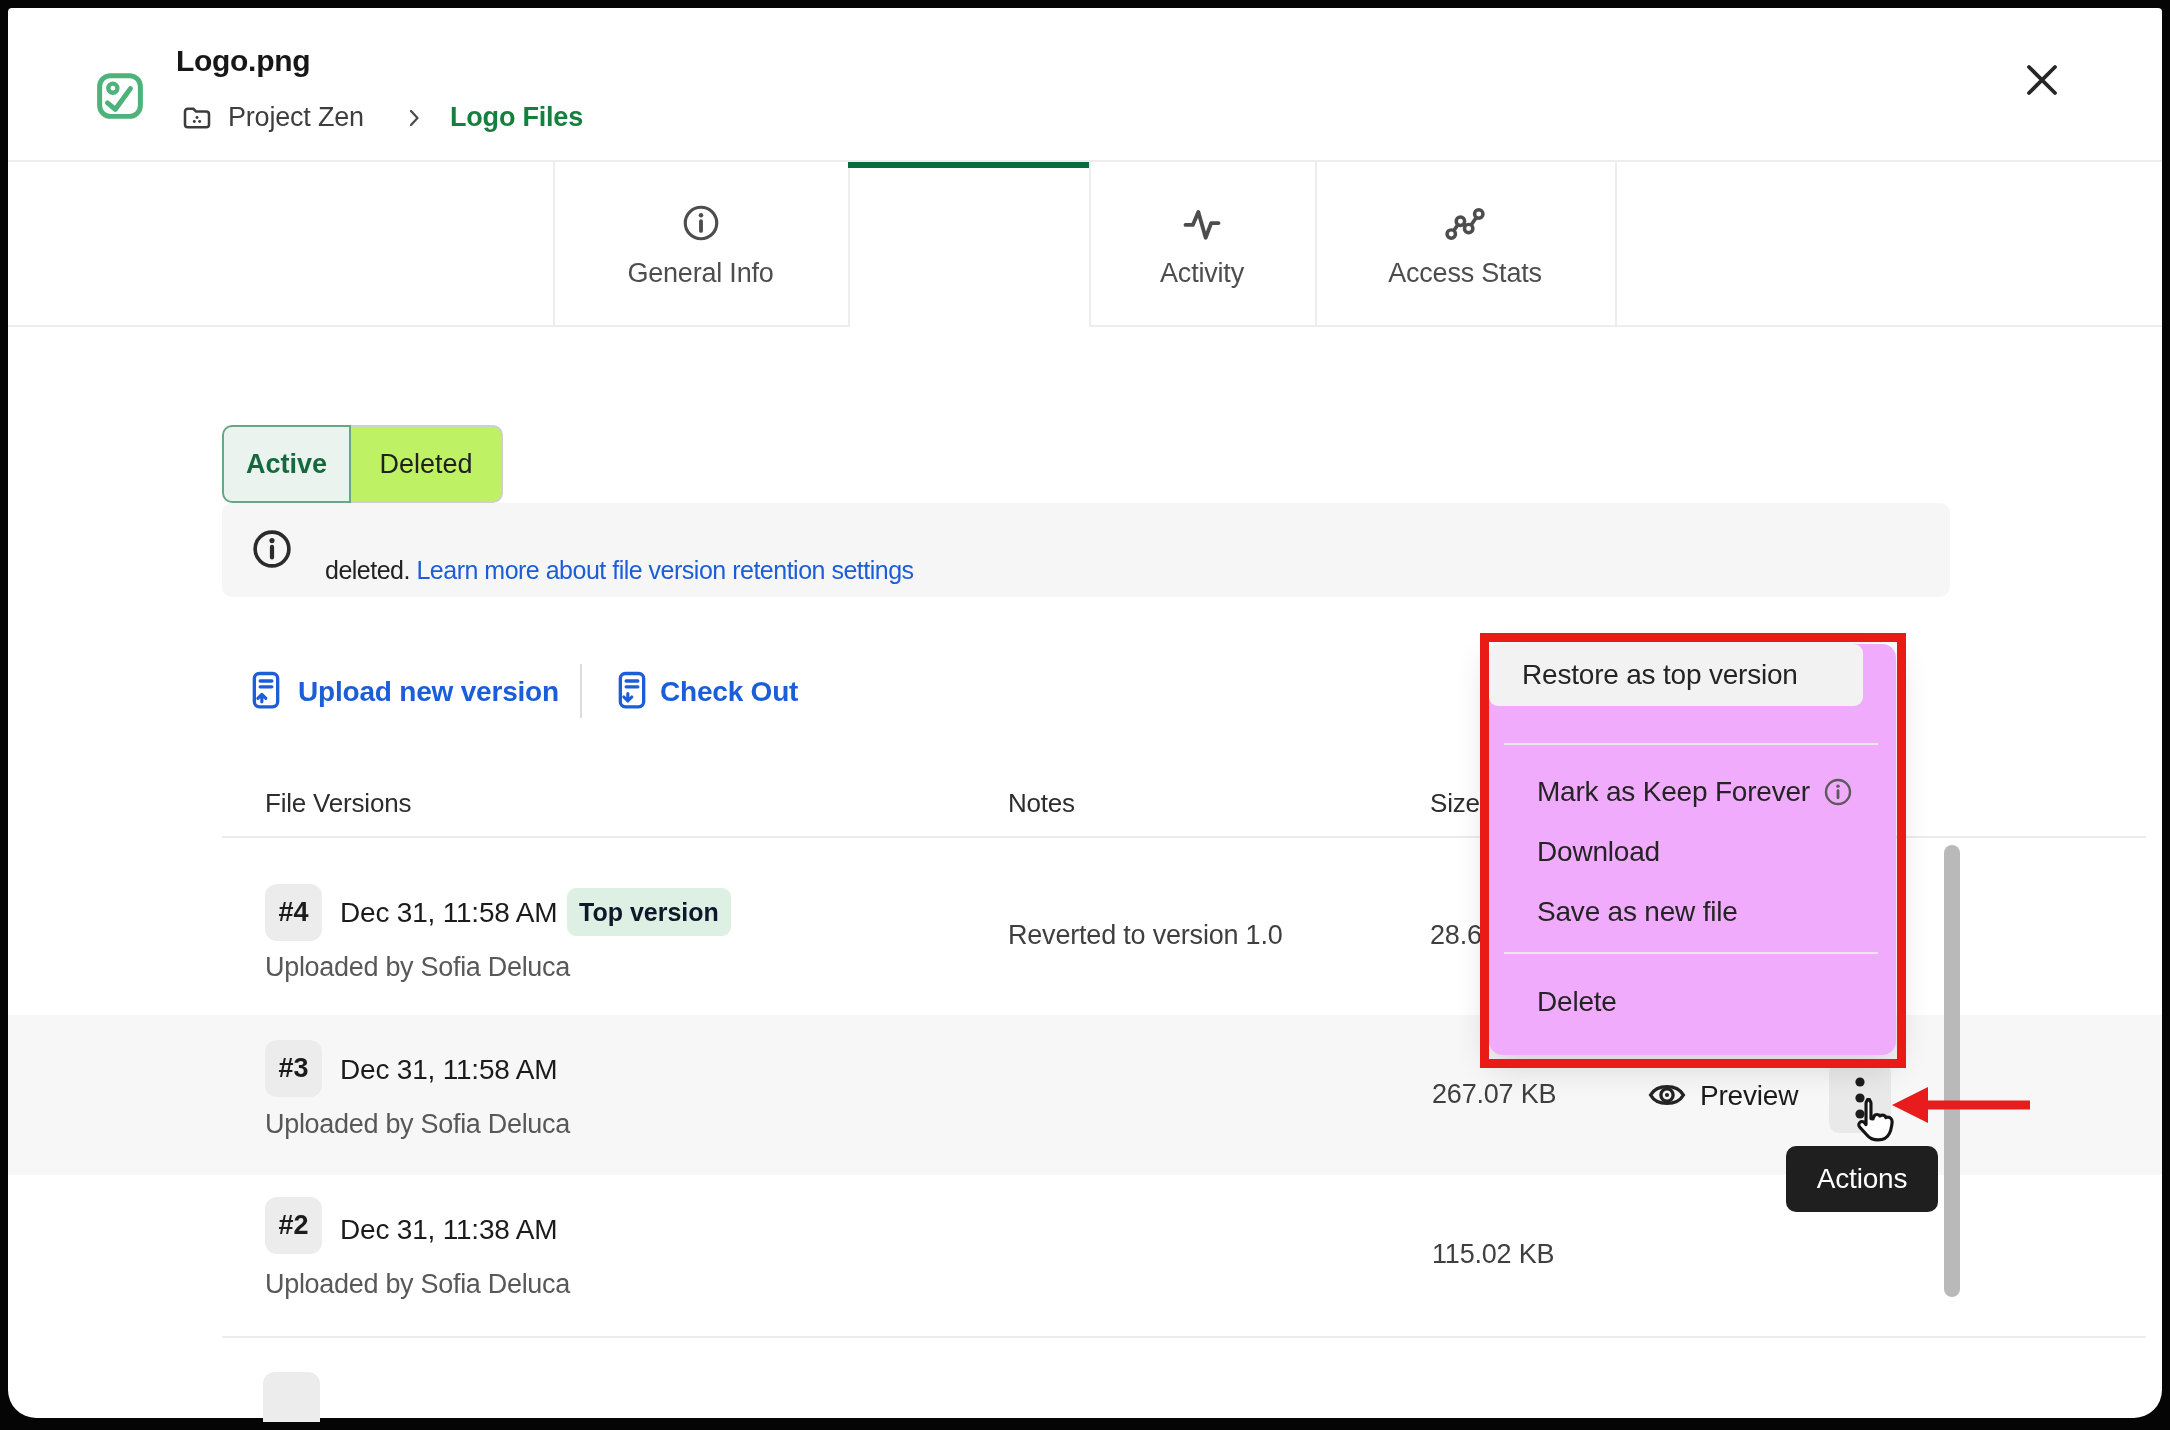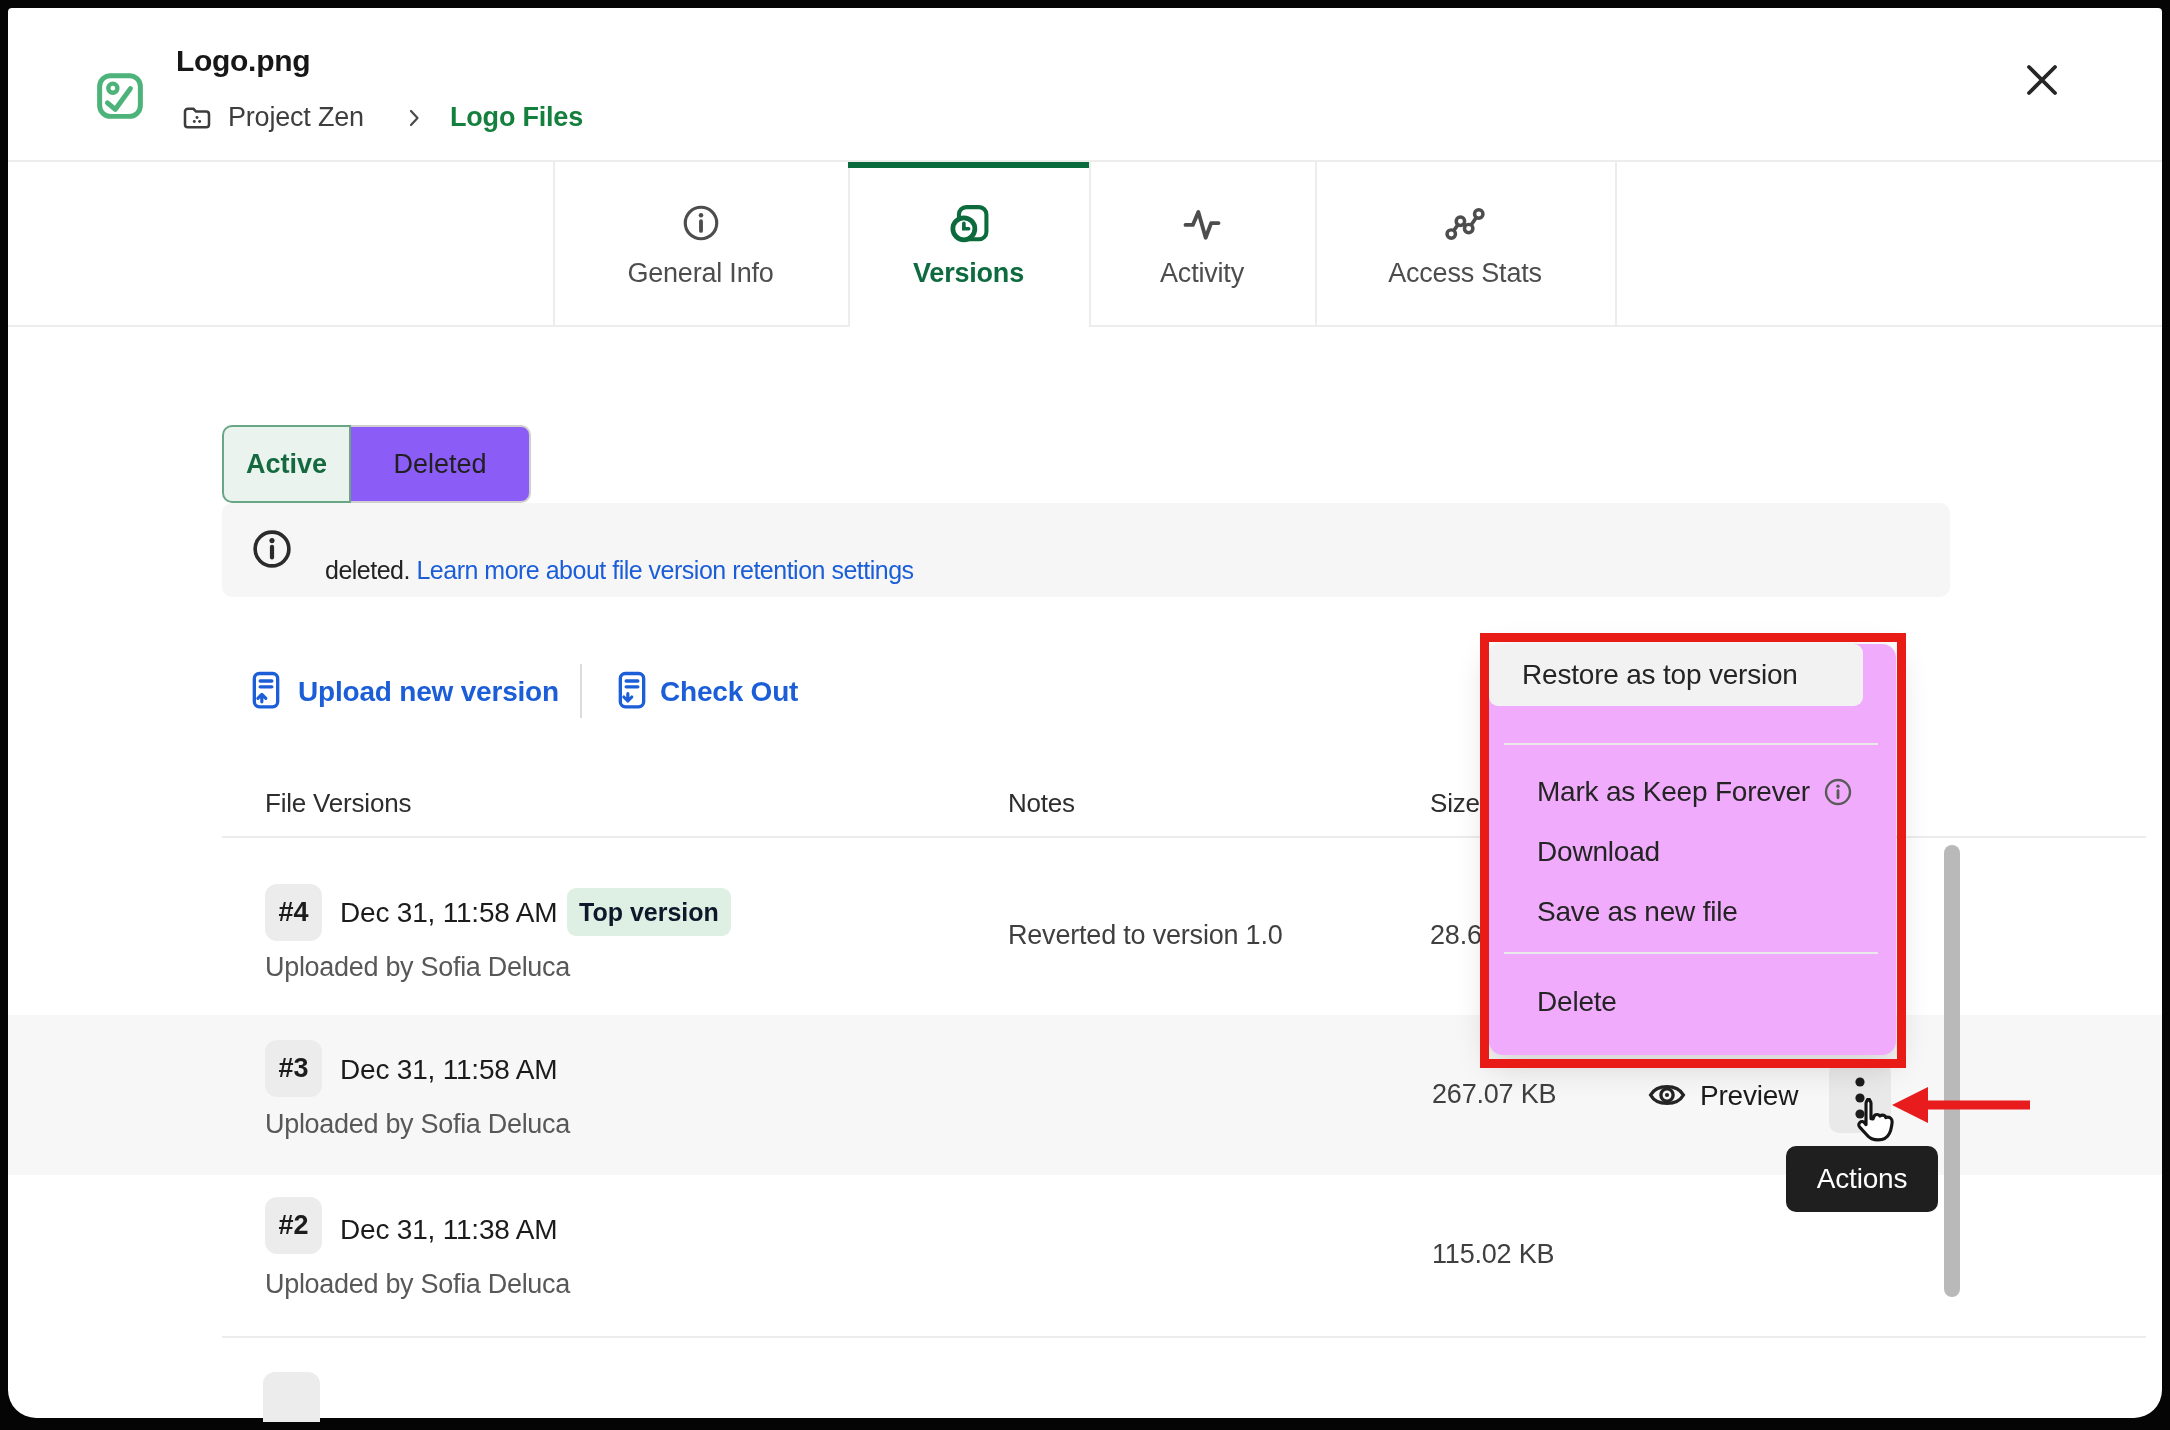--- a/index.html
+++ b/index.html
@@ -25,21 +25,21 @@
   .tab .tlabel{position:absolute;left:0;right:0;top:96px;font-size:27px;color:#4d4d4d;letter-spacing:-.2px;}
   .tab-v .tlabel{color:#0d6b3f;font-weight:600;}
   .tab-ind{left:848px;top:162px;width:241px;height:6px;background:#0a6c3c;}
   .vdiv{top:162px;width:2px;height:165px;background:#ededed;}
   .tab-bot1{left:8px;top:325px;width:840px;height:2px;background:#ededed;}
   .tab-bot2{left:1089px;top:325px;width:1073px;height:2px;background:#ededed;}
 
   
   .tg{top:401px;height:78px;box-sizing:border-box;font-size:27px;line-height:74px;text-align:center;cursor:pointer;margin-top:24px;}
   .tg-active{left:222px;width:129px;background:#eaf3ed;border:2px solid #69a685;border-radius:10px 0 0 10px;color:#15693f;font-weight:600;z-index:2;}
-  .tg-deleted{left:349px;width:182px;background:#8b5cf6;border:2px solid #cfcfcf;border-radius:0 10px 10px 0;color:#202020;z-index:1;}
+  .tg-deleted{left:349px;width:154px;background:#bef264;border:2px solid #cfcfcf;border-radius:0 10px 10px 0;color:#202020;z-index:1;}
 
   
   .banner{left:222px;top:503px;width:1728px;height:94px;background:#f6f6f7;border-radius:10px;}
   .bline{position:absolute;left:103px;white-space:nowrap;font-size:25px;letter-spacing:-.5px;color:#232323;}
   .bl1{top:15px;} .bl2{top:53px;}
   .blink{color:#1b5ed7;cursor:pointer;}
   .tip{left:222px;top:606px;font-size:26px;letter-spacing:-.3px;color:#1f1f1f;white-space:nowrap;}
   .linklbl{font-size:28px;color:#1b5ed7;font-weight:600;letter-spacing:-.2px;cursor:pointer;}
   .lbl-upload{left:298px;top:676px;}
   .lbl-checkout{left:660px;top:676px;}
@@ -127,28 +127,20 @@
 
   <div class="abs tab tab-gi">
     <svg class="ticon" width="42" height="42" viewBox="0 0 24 24">
       <circle cx="12" cy="12" r="9" fill="none" stroke="#4d4d4d" stroke-width="1.8"></circle>
       <line x1="12" y1="11" x2="12" y2="16.5" stroke="#4d4d4d" stroke-width="2.2" stroke-linecap="round"></line>
       <circle cx="12" cy="7.6" r="1.3" fill="#4d4d4d"></circle>
     </svg>
     <div class="tlabel">General Info</div>
   </div>
 
-  <div class="abs tab tab-v">
-    <svg class="ticon" width="44" height="44" viewBox="0 0 24 24">
-      <rect x="6.5" y="2.8" width="15" height="17.5" rx="4" fill="none" stroke="#0c6b3c" stroke-width="2.2"></rect>
-      <circle cx="9.2" cy="14.6" r="6" fill="#fff" stroke="#0c6b3c" stroke-width="2.6"></circle>
-      <path d="M9.2 11.6 V14.6 H11.8" fill="none" stroke="#0c6b3c" stroke-width="2" stroke-linecap="round"></path>
-    </svg>
-    <div class="tlabel">Versions</div>
-  </div>
 
   <div class="abs tab tab-a">
     <svg class="ticon" width="44" height="44" viewBox="0 0 24 24">
       <path d="M3 12.5 h4 L10 5.5 L14 19.5 L17 11.5 h4" fill="none" stroke="#4d4d4d" stroke-width="2.1" stroke-linecap="round" stroke-linejoin="round"></path>
     </svg>
     <div class="tlabel">Activity</div>
   </div>
 
   <div class="abs tab tab-as">
     <svg class="ticon" width="44" height="44" viewBox="0 0 24 24">

